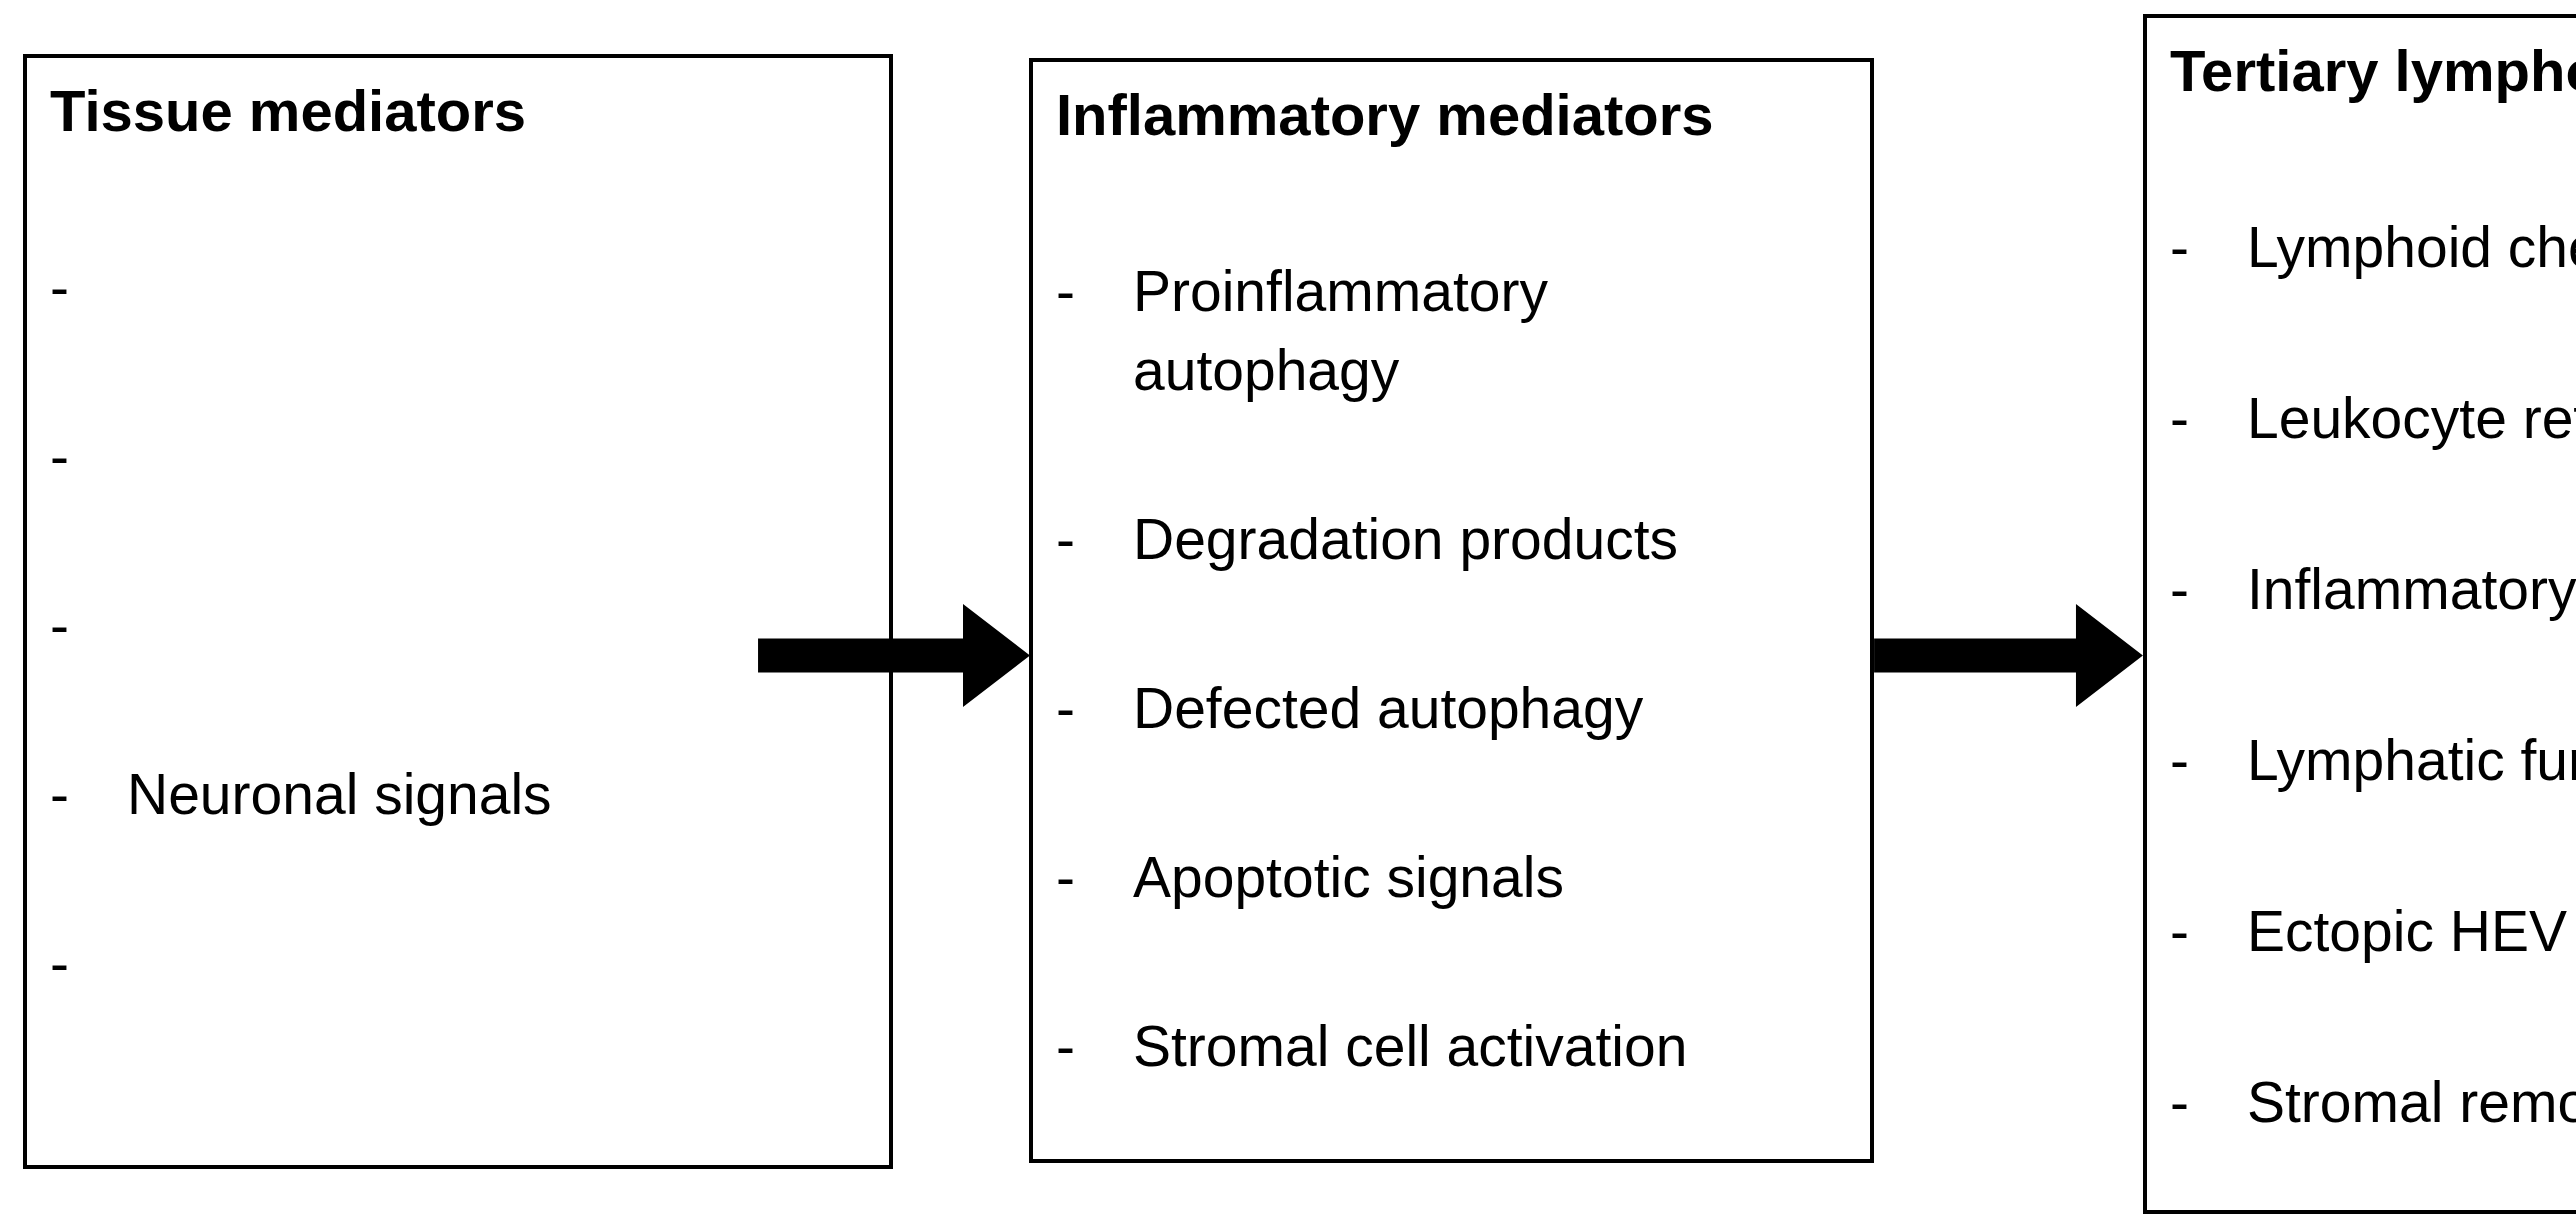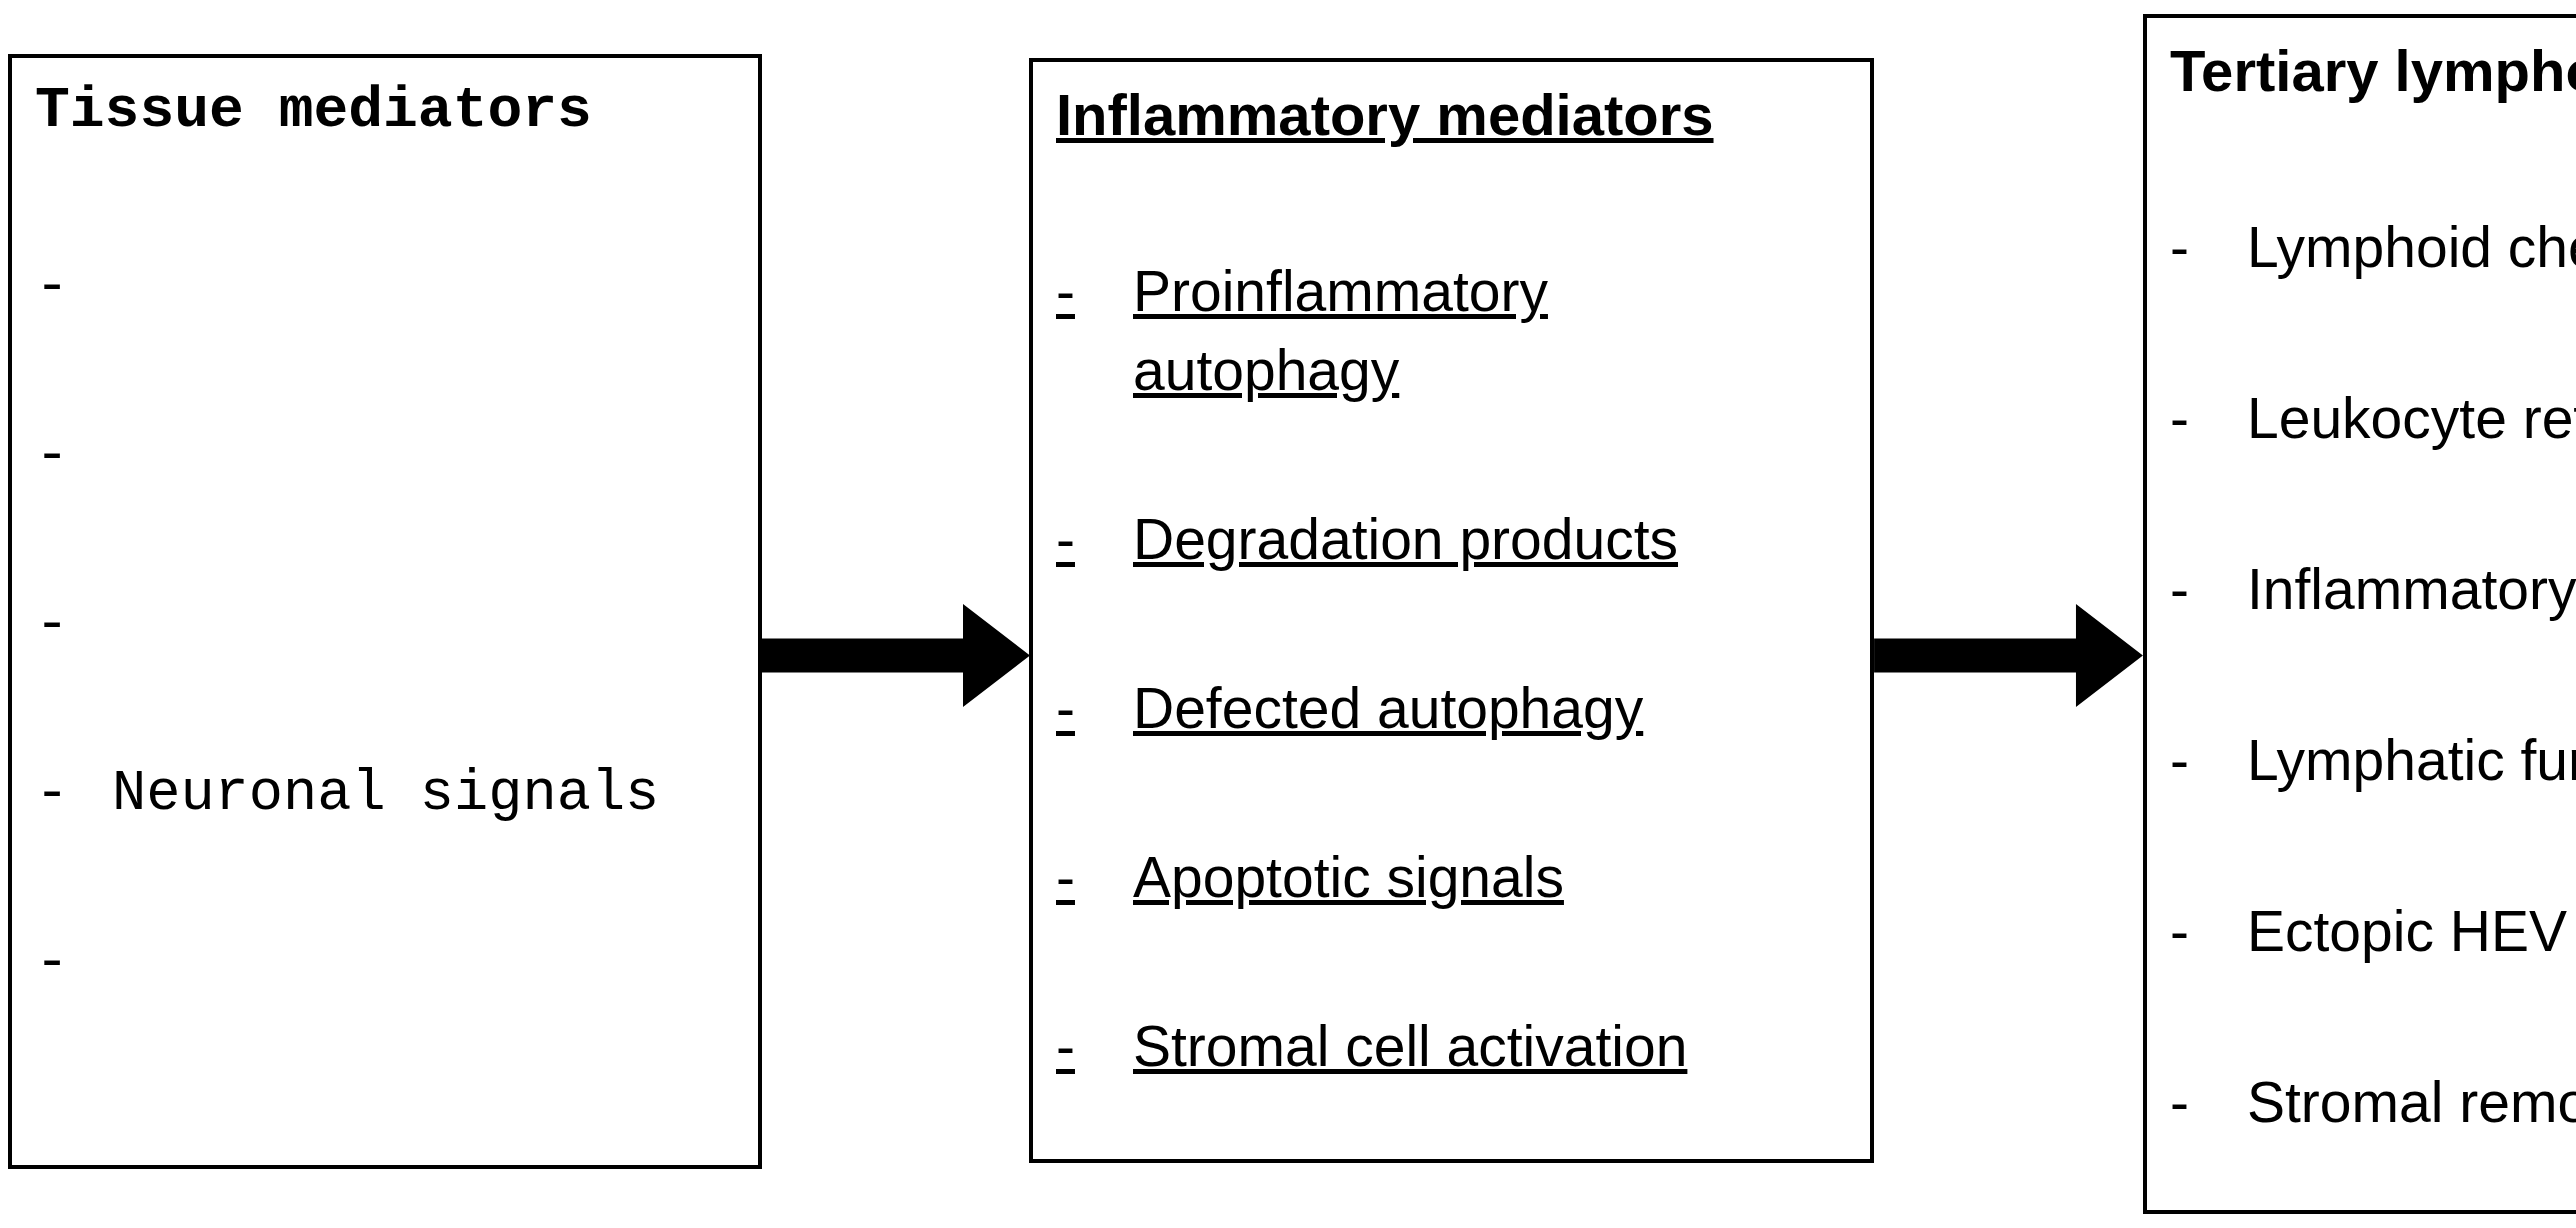--- a/index.html
+++ b/index.html
@@ -14,22 +14,22 @@
   }
   .box {
     position: absolute;
     box-sizing: border-box;
     border: 4.6px solid #000000;
     background: #ffffff;
     padding: 13px 23px 0 23px;
     display: flex;
     flex-direction: column;
   }
-  .box1 { left: 8px;   top: 54px; width: 754px; height: 1115px; font-family: Liberation Mono, monospace; }
-  .box2 { left: 1029px; top: 58px; width: 845px; height: 1105px; text-decoration: underline; }
+  .box1 { left: 23px;   top: 54px; width: 870px; height: 1115px; }
+  .box2 { left: 1029px; top: 58px; width: 845px; height: 1105px; }
   .box3 { left: 2143px; top: 14.4px;  width: 1129px; height: 1200px; }
   .box-title {
     font-weight: bold;
     font-size: 58px;
     line-height: 79px;
     margin: 0 0 98px 0;
     white-space: nowrap;
   }
   .items { display: flex; flex-direction: column; gap: 90px; }
   .box3 .items { gap: 92px; }

